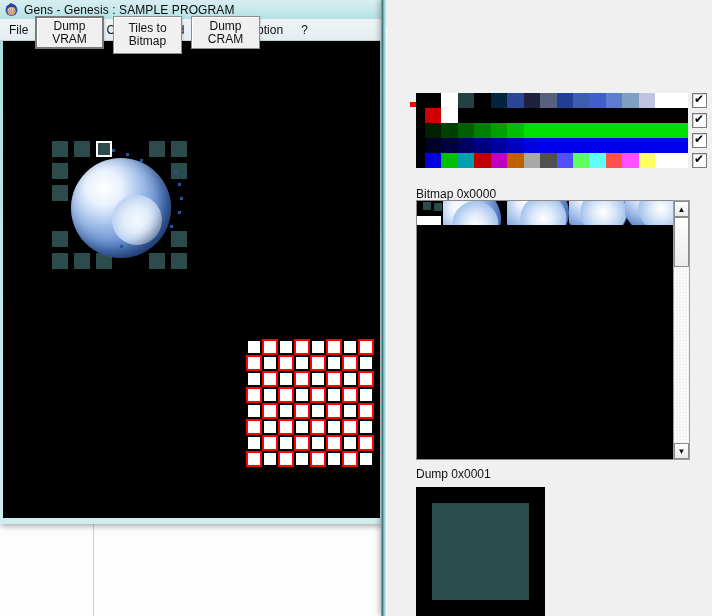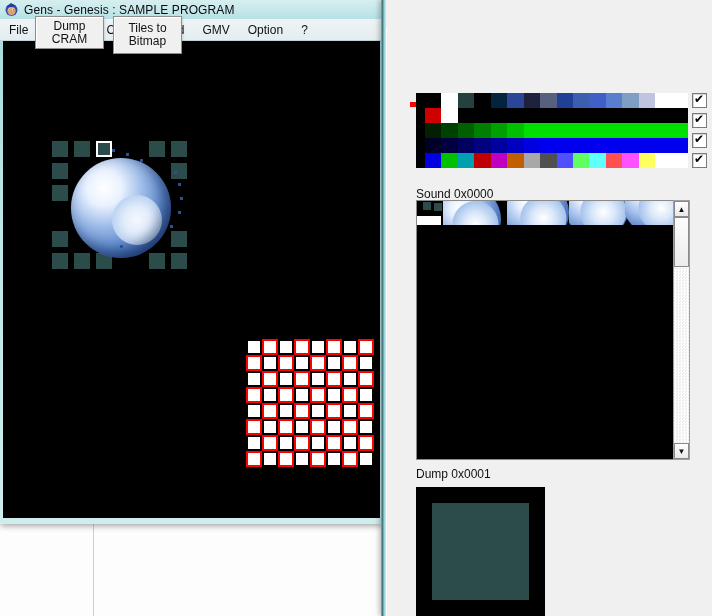--- a/index.html
+++ b/index.html
@@ -501,27 +501,28 @@
   </div>
 
   <div class="vdp-window">
     <div class="vdp-edge-glow"></div>
 
 
     <div class="vdp-body"></div>
   </div>
 
   <div class="btn-row">
-    <div class="win-btn b2">Dump CRAM</div>
+    <div class="win-btn b1">Dump VRAM</div>
     <div class="win-btn b3">
       <div>
         <div>Tiles to</div>
         <div>Bitmap</div>
       </div>
     </div>
+    <div class="win-btn b2">Dump CRAM</div>
   </div>
 
   <div class="pal-arrow">
     <svg width="12" height="11" viewBox="0 0 12 11">
       <path d="M0 3 H6 V0 L12 5.5 L6 11 V8 H0 Z" fill="#ff0000"></path>
     </svg>
   </div>
   <div class="pal-left-black"></div>
   <div class="palette-block" id="palette-block">
       <div class="pal-row" style="top: 0px;">
@@ -615,21 +616,21 @@
         <div class="pal-swatch" style="width: 16.4375px; height: 15px; background: rgb(255, 255, 255);"></div>
       </div>
     </div>
   <div class="cb-col" id="cb-col">
       <div class="checkbox"></div>
       <div class="checkbox"></div>
       <div class="checkbox"></div>
       <div class="checkbox"></div>
     </div>
 
-  <div class="lbl" style="left:416px; top:187px;">Sound 0x0000</div>
+  <div class="lbl" style="left:416px; top:187px;">Bitmap 0x0000</div>
 
   <div class="vram-view">
     <div class="vram-strip">
 
       <div class="vram-tile" style="left:0px;">
         <div class="tile-teal" style="left:6px; top:1px;"></div>
         <div class="tile-teal" style="left:17px; top:2px;"></div>
         <div class="tile-white" style="left:0px; top:15px; width:24px; height:9px;"></div>
       </div>
       <div class="moonchunk" style="left:26px;">

